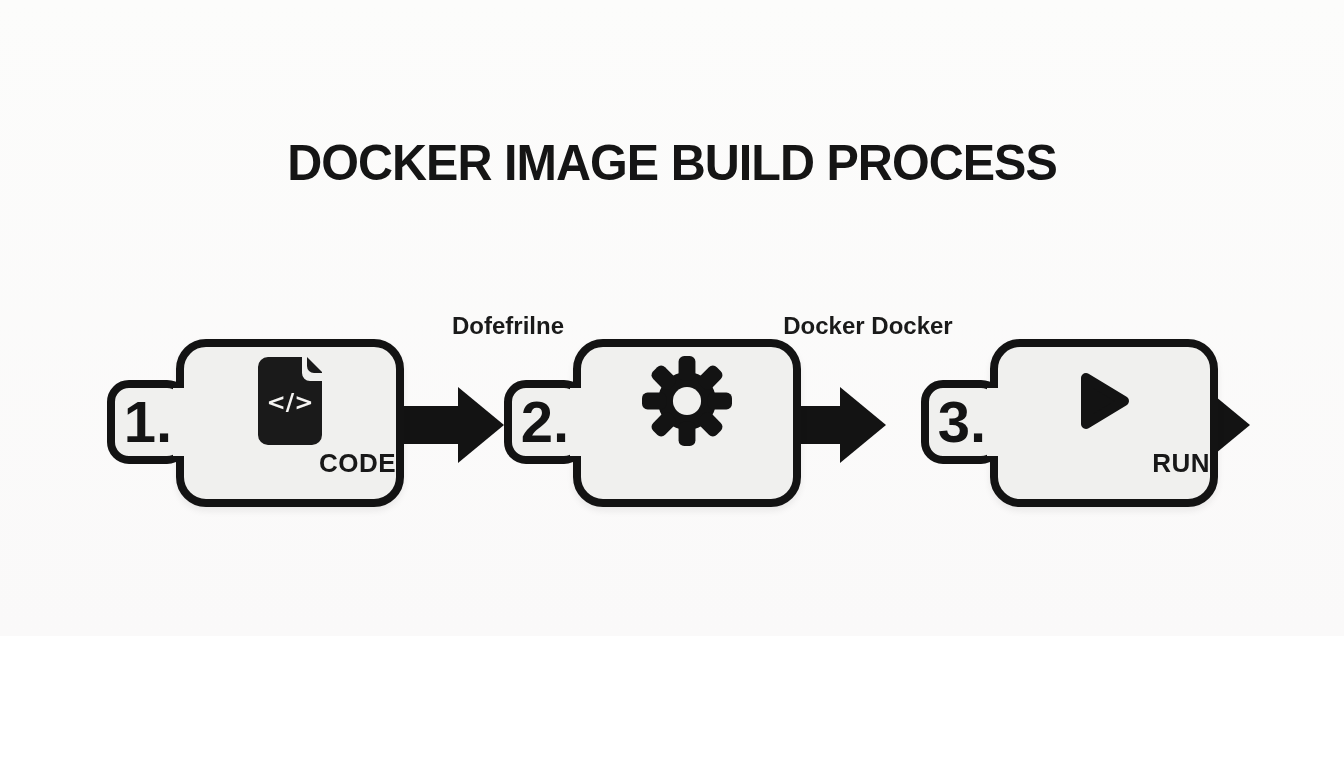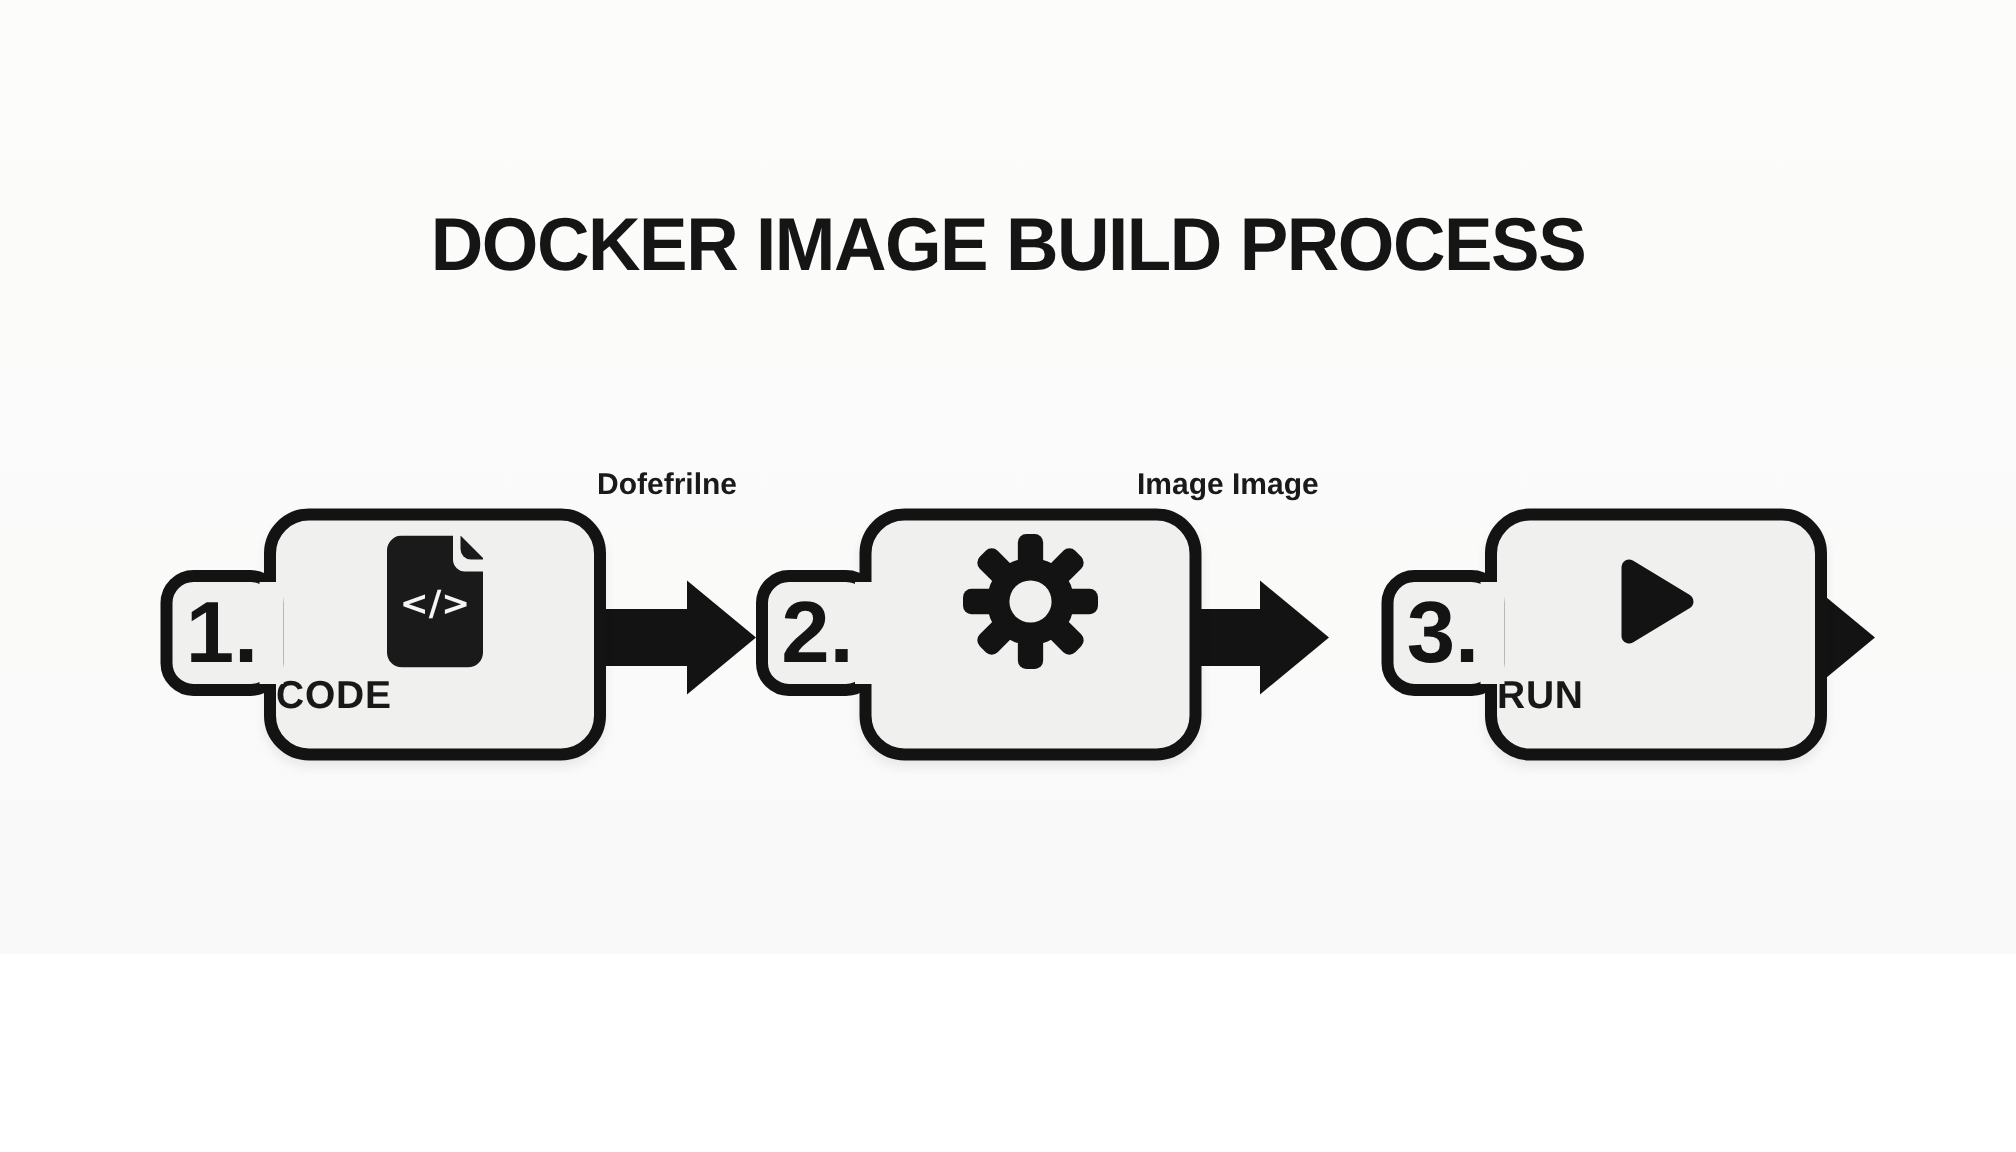--- a/index.html
+++ b/index.html
@@ -26,49 +26,49 @@
     background:#f0f0ee;border:8px solid #131313;border-radius:22px;
     display:flex;align-items:center;justify-content:center;
   }
   .step-num{font-size:58px;font-weight:bold;line-height:1;color:#141414;}
   .patch{position:absolute;left:66px;top:49px;width:16px;height:68px;background:#f0f0ee;}
   .icon-area{
     position:absolute;left:8px;right:8px;top:6px;bottom:50px;
     display:flex;align-items:center;justify-content:center;
   }
   .step-label{
-    position:absolute;left:0;right:0;bottom:20px;text-align:left;
+    position:absolute;left:0;right:0;bottom:20px;text-align:right;
     font-size:26px;font-weight:bold;letter-spacing:0.5px;color:#181818;
   }
   
   .shaft{position:absolute;top:406px;height:38px;background:#131313;}
   .head{position:absolute;top:387px;width:0;height:0;
         border-top:38px solid transparent;border-bottom:38px solid transparent;
         border-left:46px solid #131313;}
   .a1-shaft{left:398px;width:60px;} .a1-head{left:458px;}
   .a2-shaft{left:796px;width:44px;} .a2-head{left:840px;}
   .a3-shaft{left:1176px;width:28px;} .a3-head{left:1204px;}
   .arrow-label{
-    position:absolute;top:312px;width:220px;text-align:left;
-    font-size:20px;font-weight:bold;color:#1a1a1a;white-space:nowrap;
+    position:absolute;top:312px;width:220px;text-align:center;
+    font-size:24px;font-weight:bold;color:#1a1a1a;white-space:nowrap;
   }
   .al1{left:398px;} .al2{left:758px;}
 </style>
 </head>
 <body>
 
 <div class="canvas">
 
   <div class="title">DOCKER IMAGE BUILD PROCESS</div>
 
   <div class="arrow-label al1">Dofefrilne</div>
   <div class="shaft a1-shaft"></div>
   <div class="head a1-head"></div>
 
-  <div class="arrow-label al2">Image Image</div>
+  <div class="arrow-label al2">Docker Docker</div>
   <div class="shaft a2-shaft"></div>
   <div class="head a2-head"></div>
 
   <div class="shaft a3-shaft"></div>
   <div class="head a3-head"></div>
 
   <div class="step s1">
     <div class="step-main">
       <div class="icon-area">
         <svg width="66" height="88" viewBox="0 0 64 88" aria-hidden="true">

